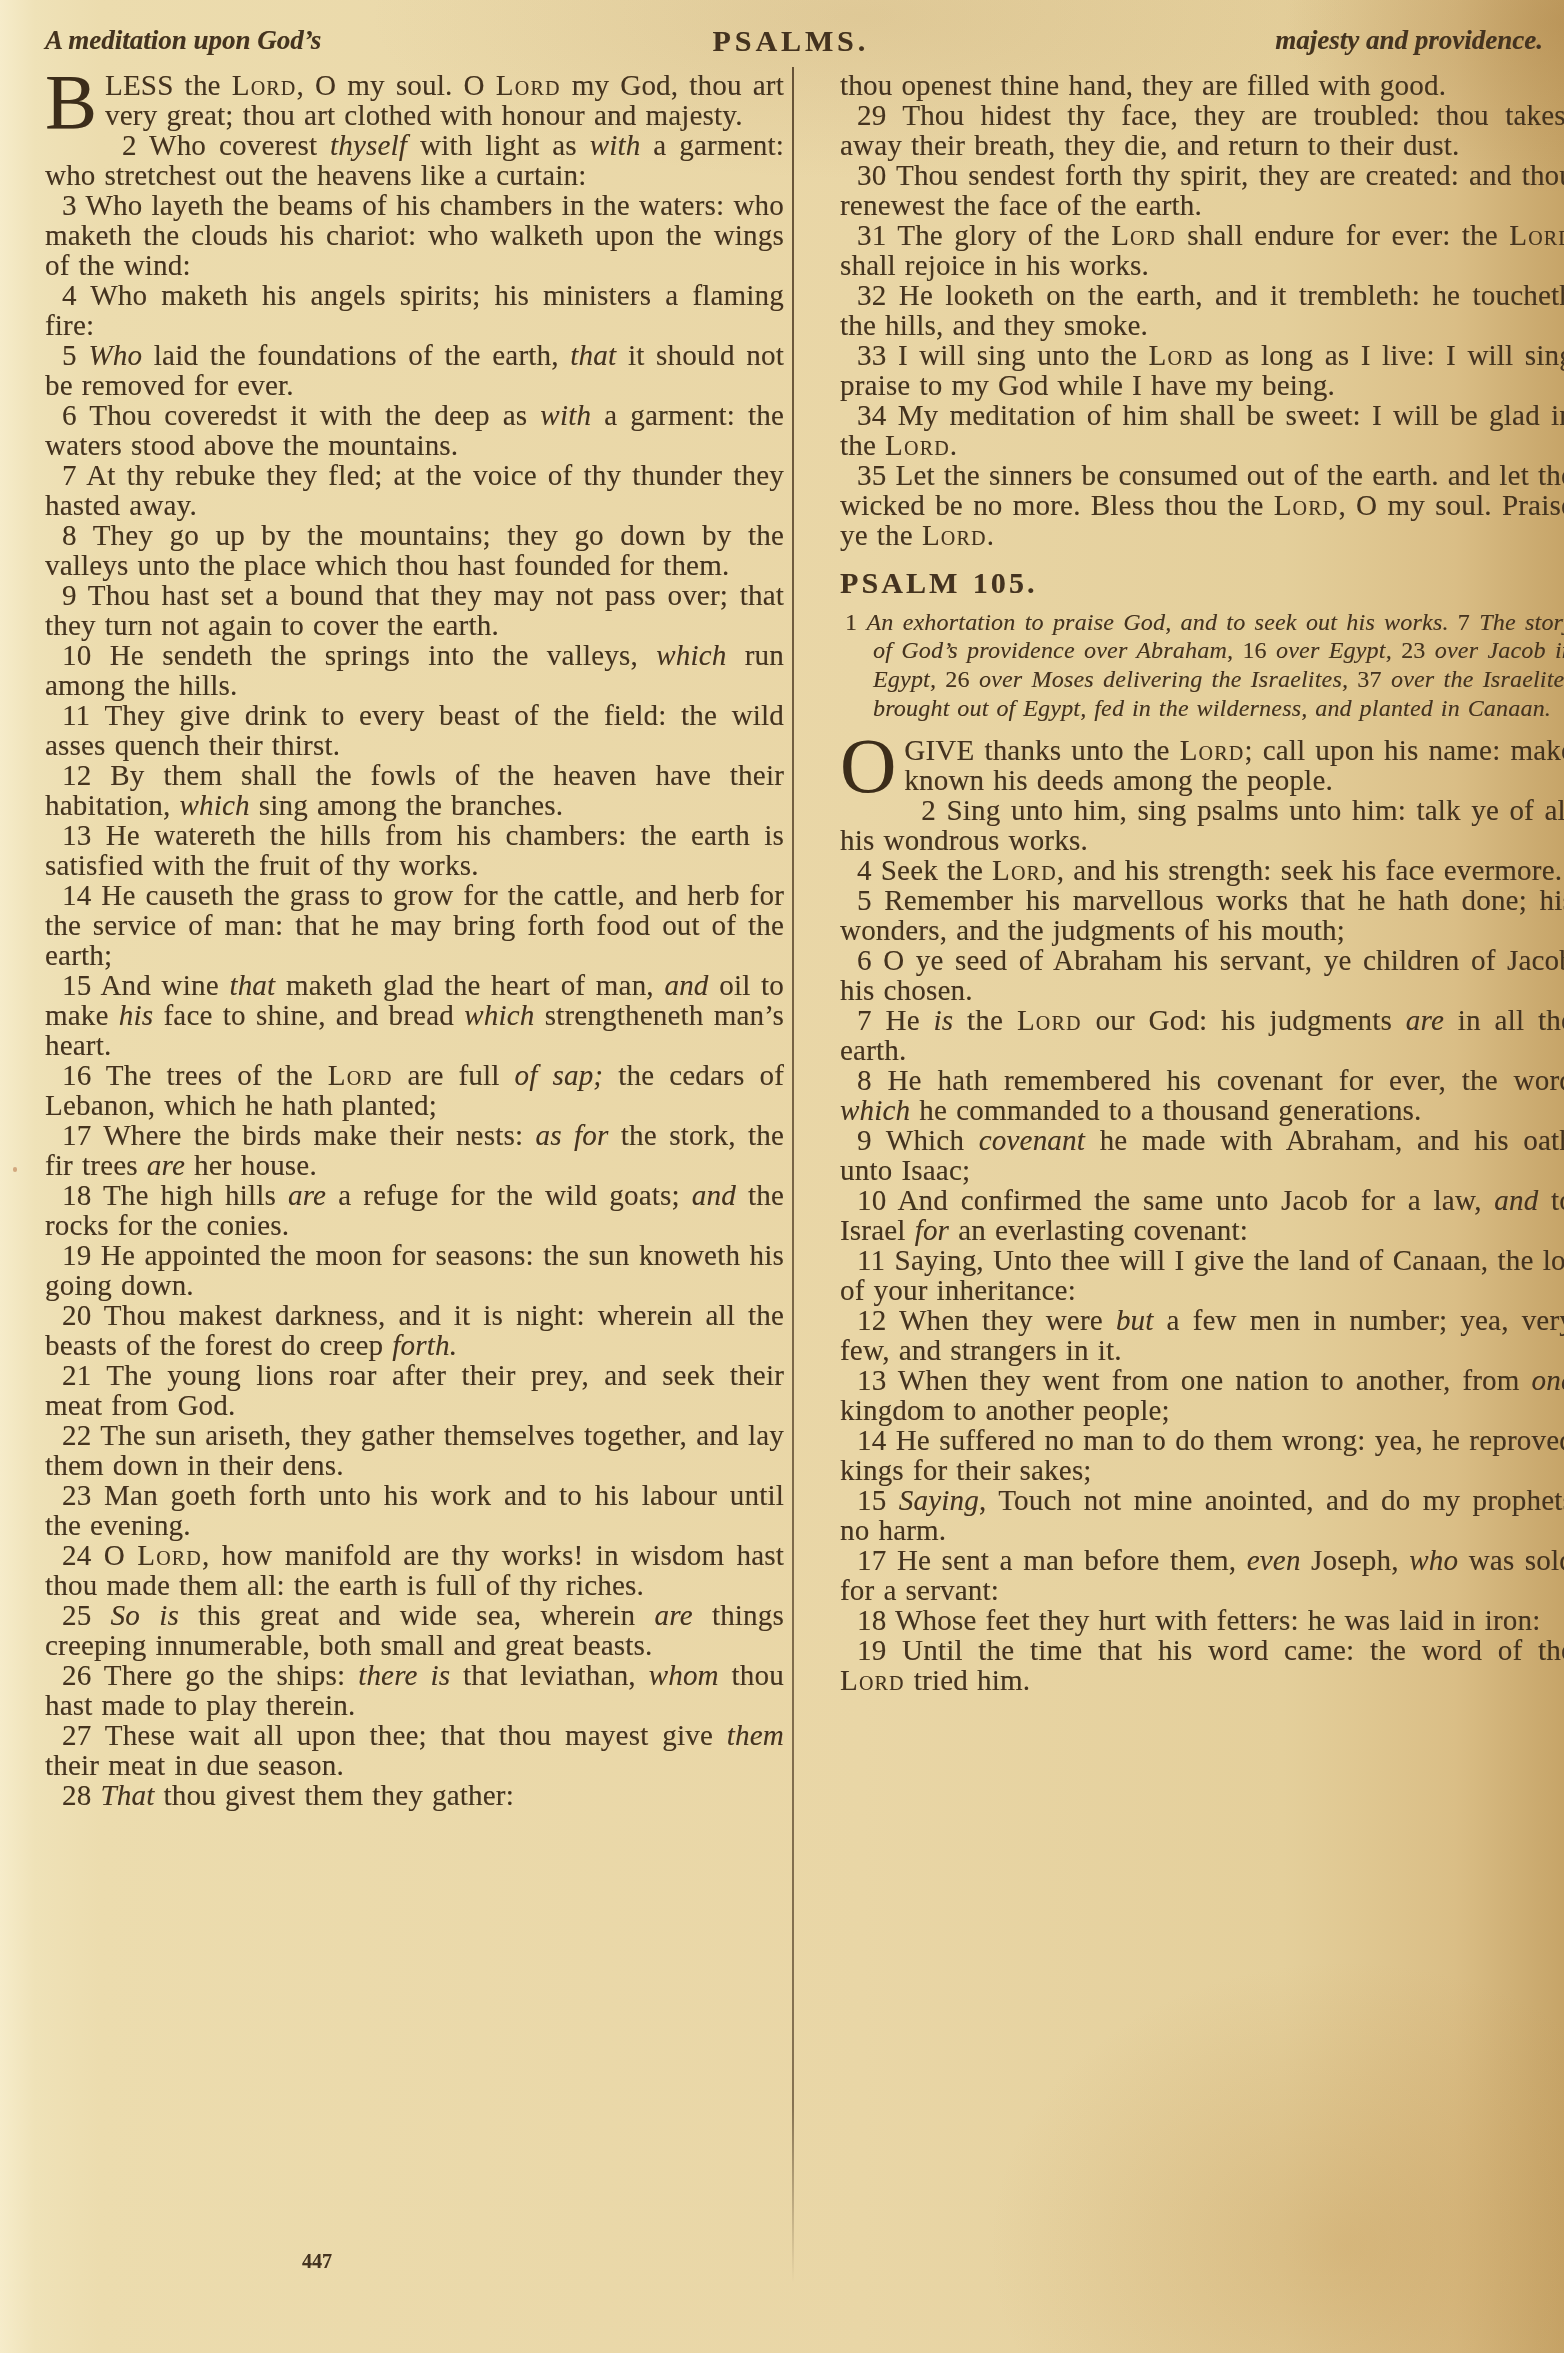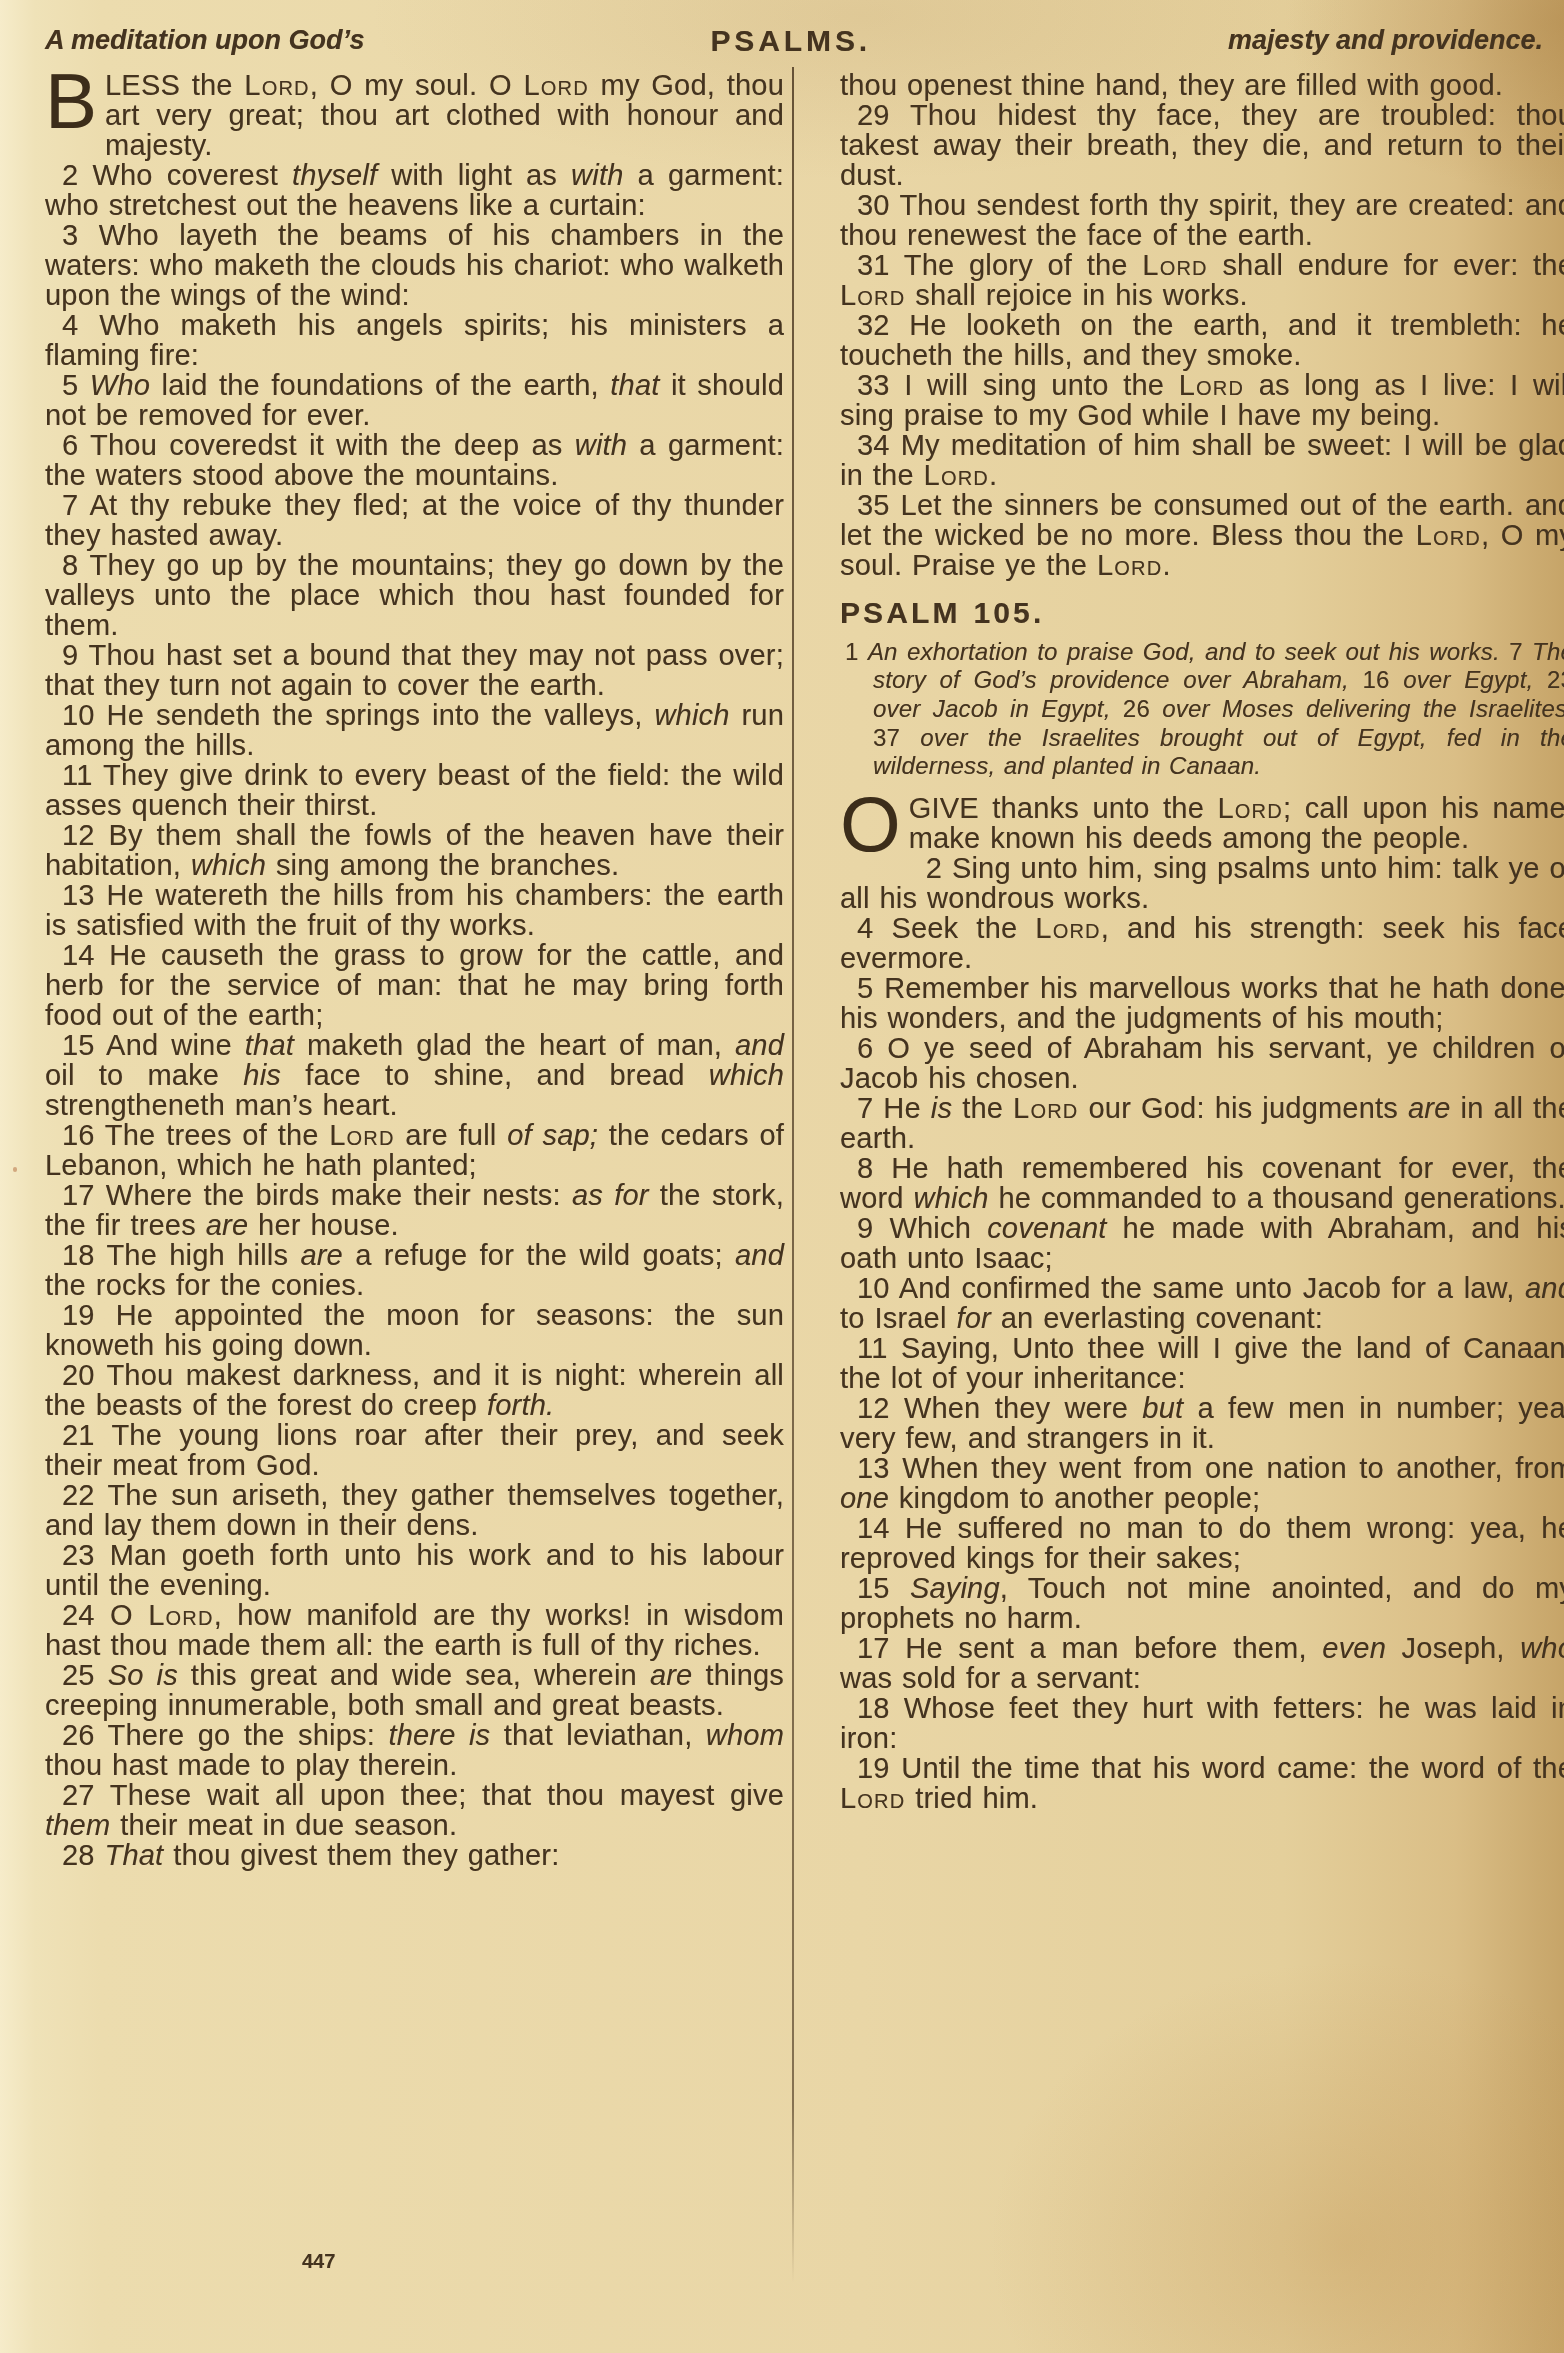--- a/index.html
+++ b/index.html
@@ -1,18 +1,18 @@
 <!DOCTYPE html>
 <html style="font-size:12.5px"><head>
 <meta charset="utf-8">
 <style>
   html,body{margin:0;padding:0;background:#8a7a5c;}
   .page{
     position:relative;width:1565px;height:2354px;overflow:hidden;
-    font-family:Liberation Sans, sans-serif;
+    font-family:Liberation Serif, serif;
     color:#44331f;
     background:
       radial-gradient(ellipse 509px 407px at 1346px 2246px, rgba(187,138,69,0.30), rgba(187,138,69,0) 70%),
       radial-gradient(ellipse 376px 235px at 1557px 23.5px, rgba(160,115,55,0.30), rgba(160,115,55,0) 72%),
       radial-gradient(ellipse 704px 235px at 861px 15.6px, rgba(170,130,70,0.16), rgba(170,130,70,0) 70%),
       linear-gradient(to right,#f6ecca 0px,#efe2b8 35px,#ecdcae 102px,#e9d6a6 55%,#e4cf9b 82%,#dabe86 93%,#c6a468 100%);
     text-shadow:0.2px 0.3px 0.5px rgba(60,40,20,0.35);
   }
   .header{position:absolute;top:19px;left:45px;width:1498px;height:50px;}
   .h-left{position:absolute;left:0;top:6.3px;font-style:italic;font-weight:bold;font-size:27px;white-space:nowrap;}

